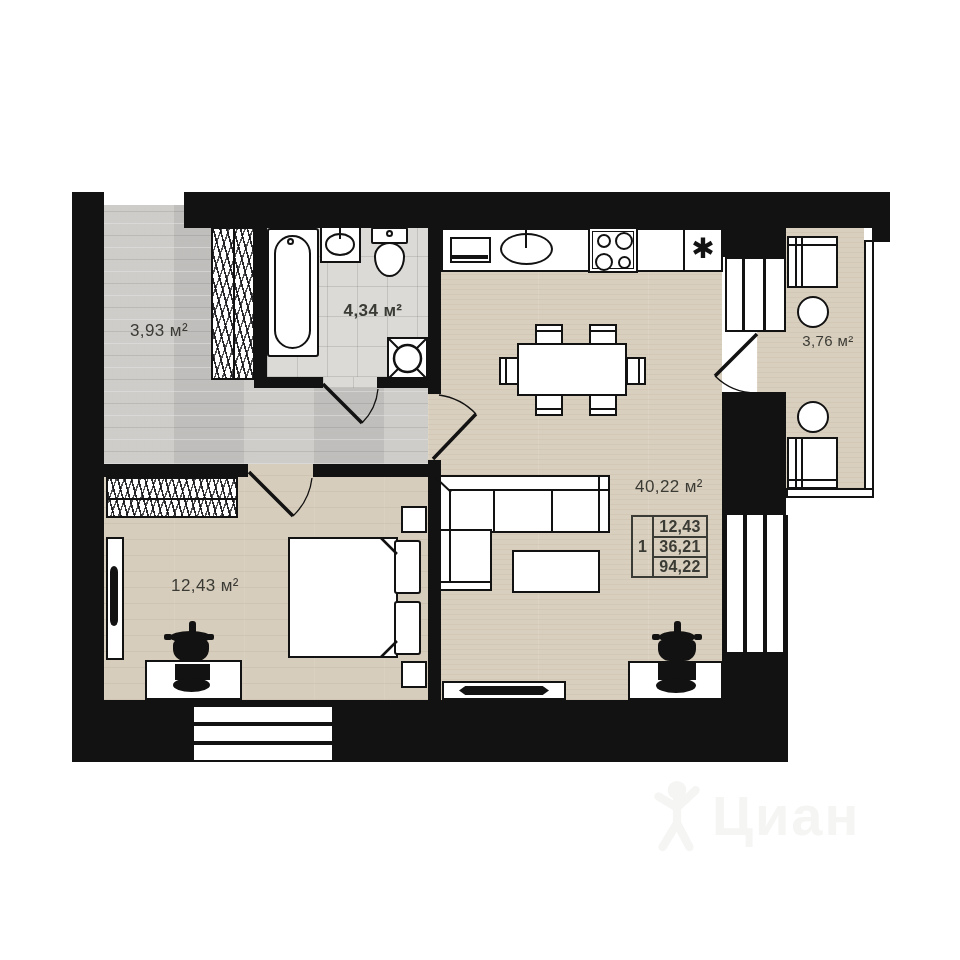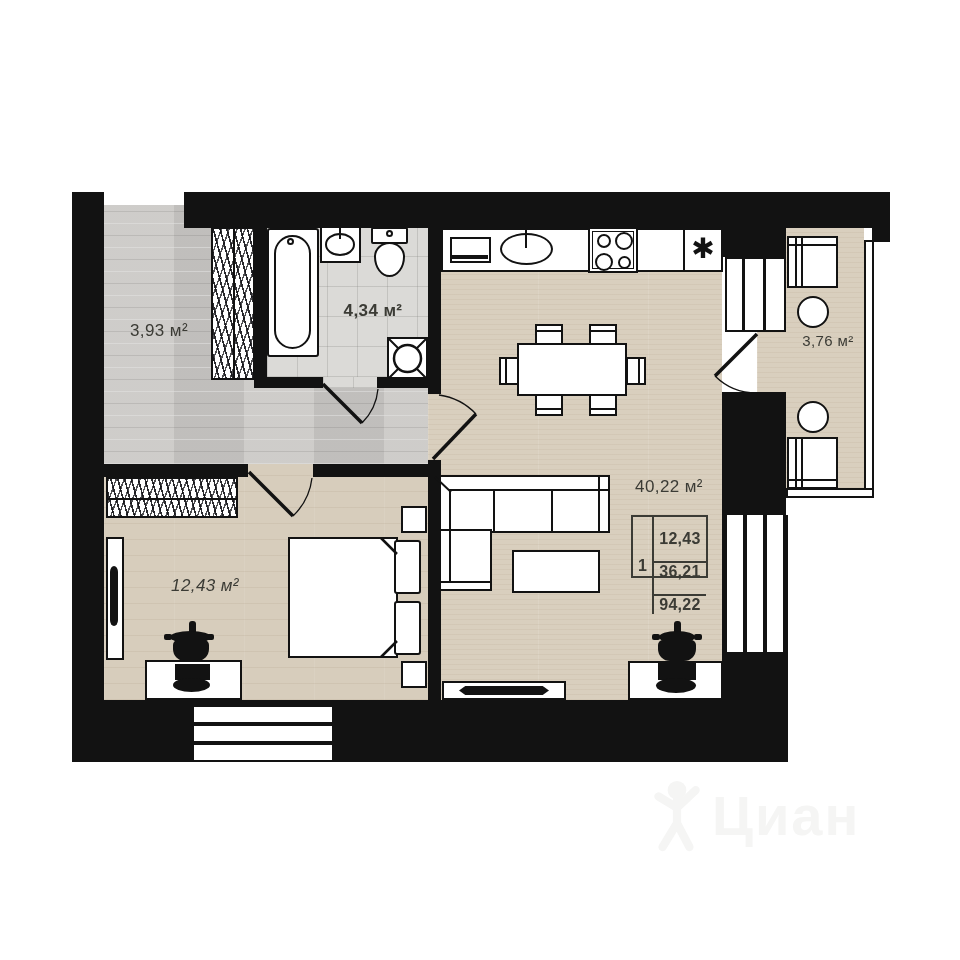--- a/index.html
+++ b/index.html
@@ -48,21 +48,21 @@
       repeating-linear-gradient(75deg, transparent 0 5px, rgba(18,18,22,0.9) 5px 6.6px),
       repeating-linear-gradient(-70deg, transparent 0 6px, rgba(18,18,22,0.75) 6px 7.4px);}
 
   .chair{position:absolute;background:#fff;border:2px solid #121212;z-index:2;}
   .chair .back{position:absolute;background:#121212;}
 
   .info-table{position:absolute;left:631px;top:515px;width:77px;height:63px;z-index:6;
       display:grid;grid-template-columns:21px 1fr;grid-template-rows:1fr 1fr 1fr;
       border:2px solid #3b3b35;color:#3b3b35;font-size:16px;font-weight:600;letter-spacing:.3px;}
   .info-table .unit{grid-row:1/4;border-right:2px solid #3b3b35;display:flex;align-items:center;justify-content:center;}
-  .info-table .val{display:flex;align-items:center;justify-content:center;margin-top:13px;}
+  .info-table .val{display:flex;align-items:center;justify-content:center;}
   .info-table .val.rsep{border-top:2px solid #3b3b35;}
 
   .asterisk{position:absolute;z-index:2;color:#121212;font-size:28px;line-height:34px;text-align:center;font-weight:400;}
 
   .watermark{position:absolute;left:646px;top:778px;display:flex;align-items:center;gap:4px;color:#f5f5f4;z-index:1;}
   .watermark .wm-text{font-size:56px;font-weight:700;letter-spacing:2px;}
 </style>
 </head>
 <body>
 
@@ -238,21 +238,21 @@
       <circle cx="407.5" cy="358.5" r="13.5" fill="#ffffff" stroke="#121212" stroke-width="2.5"></circle>
     </g>
     <g stroke="#121212" stroke-width="2.5">
       <path d="M381,538 L397,554 M381,657 L397,641"></path>
     </g>
     <path d="M435,477 L451,492" stroke="#121212" stroke-width="2"></path>
   </svg>
 
   <div class="area-label" style="left:159px;top:331px;">3,93 м²</div>
   <div class="area-label" style="left:373px;top:311px;font-weight:bold;">4,34 м²</div>
-  <div class="area-label" style="left:205px;top:586px;font-style:italic;">12,43 м²</div>
+  <div class="area-label" style="left:205px;top:586px;">12,43 м²</div>
   <div class="area-label" style="left:669px;top:487px;">40,22 м²</div>
   <div class="area-label" style="left:828px;top:340px;font-size:15px;">3,76 м²</div>
 
   <div class="info-table">
     <div class="unit">1</div>
     <div class="val">12,43</div>
     <div class="val rsep">36,21</div>
     <div class="val rsep">94,22</div>
   </div>
 

